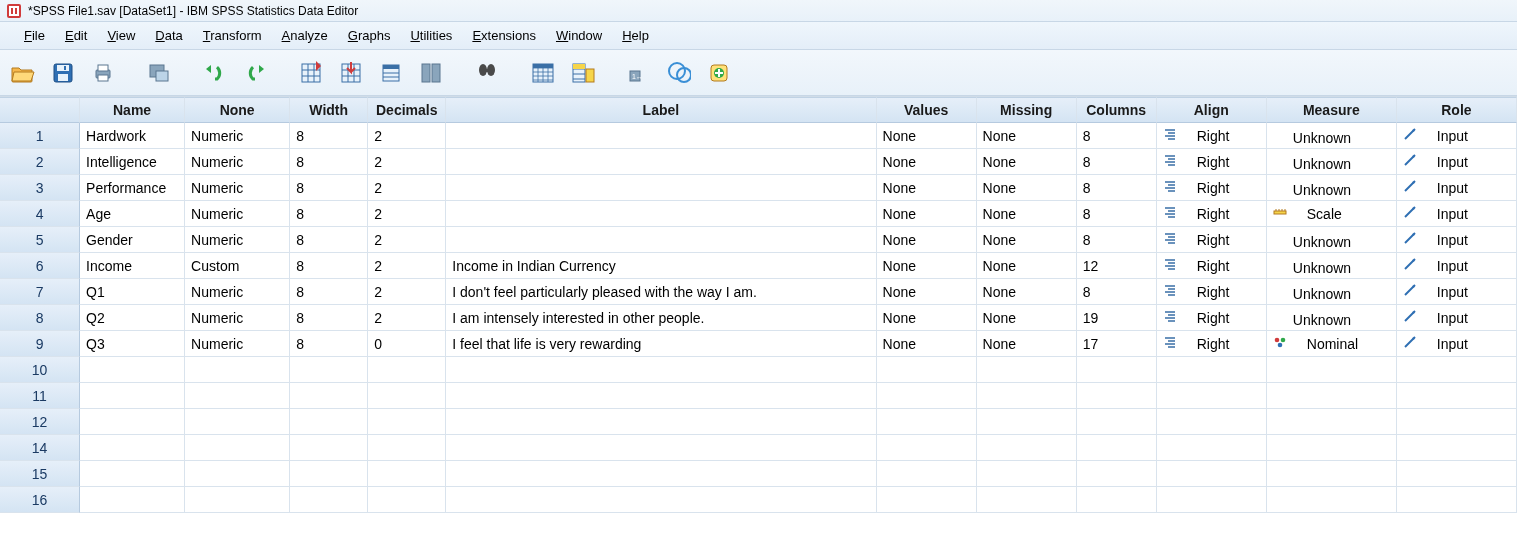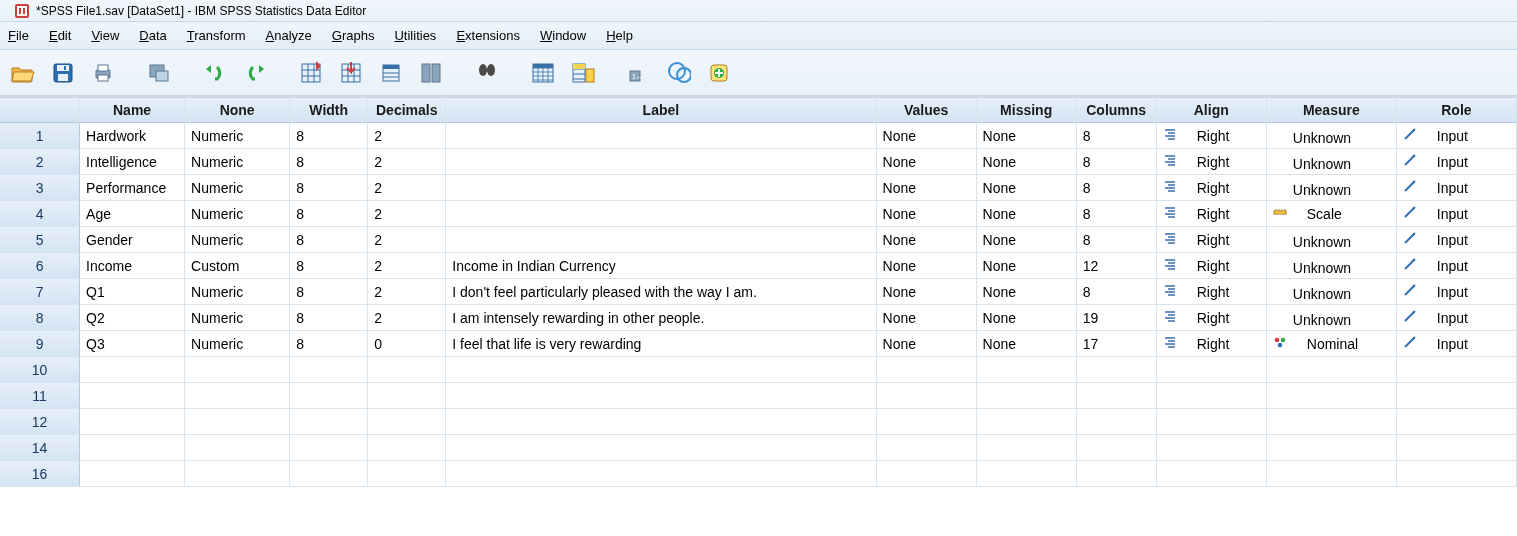--- a/index.html
+++ b/index.html
@@ -5,35 +5,35 @@
   * { box-sizing: border-box; margin: 0; padding: 0; }
   body {
     font-family: Arial, sans-serif;
     font-size: 13px;
     background: #ffffff;
     color: #000;
     overflow: hidden;
   }
   .titlebar {
     background: linear-gradient(#f0f6fb, #e8f1f9);
-    padding: 3px 14px;
+    padding: 3px 6px;
     display: flex;
     align-items: center;
     gap: 6px;
     border-bottom: 1px solid #c8d7e6;
     height: 22px;
     font-size: 12px;
   }
   .app-icon {
     width: 16px; height: 16px;
     display: inline-flex; align-items: center; justify-content: center;
   }
   .menubar {
     background: linear-gradient(#eff6fc, #e4eef8);
-    padding: 6px 8px;
+    padding: 6px 24px;
     display: flex;
     gap: 20px;
     border-bottom: 1px solid #c8d7e6;
     font-size: 13px;
   }
   .menubar span { cursor: default; }
   .mnemonic { text-decoration: underline; }
   .toolbar {
     background: linear-gradient(#f2f7fc, #e8f1f9);
     padding: 4px 6px;
@@ -481,21 +481,21 @@
                 </svg></span>
               <span>Input</span>
             </span></td>
         </tr>
         <tr>
           <td class="rowhdr">8</td>
           <td class="cell cell-left">Q2</td>
           <td class="cell cell-left">Numeric</td>
           <td class="cell cell-left">8</td>
           <td class="cell cell-left">2</td>
-          <td class="cell cell-left">I am intensely rewarding in other people.</td>
+          <td class="cell cell-left">I am intensely interested in other people.</td>
           <td class="cell cell-left">None</td>
           <td class="cell cell-left">None</td>
           <td class="cell cell-left">19</td>
           <td class="cell cell-left"><span class="cell-icon">
               <span><svg class="icon-sm" viewBox="0 0 14 14">
                   <path d="M2 3h10M5 6h7M2 9h10M5 12h7" stroke="#3a6fa6" stroke-width="1.6"></path>
                 </svg></span>
               <span>Right</span>
             </span></td>
           <td class="cell cell-left"><span class="cell-icon">
@@ -579,20 +579,34 @@
           <td class="cell cell-left"></td>
           <td class="cell cell-left"></td>
           <td class="cell cell-left"></td>
           <td class="cell cell-left"></td>
           <td class="cell cell-left"></td>
           <td class="cell cell-left"></td>
           <td class="cell cell-left"></td>
         </tr>
         <tr>
           <td class="rowhdr">14</td>
+          <td class="cell cell-left"></td>
+          <td class="cell cell-left"></td>
+          <td class="cell cell-left"></td>
+          <td class="cell cell-left"></td>
+          <td class="cell cell-left"></td>
+          <td class="cell cell-left"></td>
+          <td class="cell cell-left"></td>
+          <td class="cell cell-left"></td>
+          <td class="cell cell-left"></td>
+          <td class="cell cell-left"></td>
+          <td class="cell cell-left"></td>
+        </tr>
+        <tr>
+          <td class="rowhdr">15</td>
           <td class="cell cell-left"></td>
           <td class="cell cell-left"></td>
           <td class="cell cell-left"></td>
           <td class="cell cell-left"></td>
           <td class="cell cell-left"></td>
           <td class="cell cell-left"></td>
           <td class="cell cell-left"></td>
           <td class="cell cell-left"></td>
           <td class="cell cell-left"></td>
           <td class="cell cell-left"></td>

